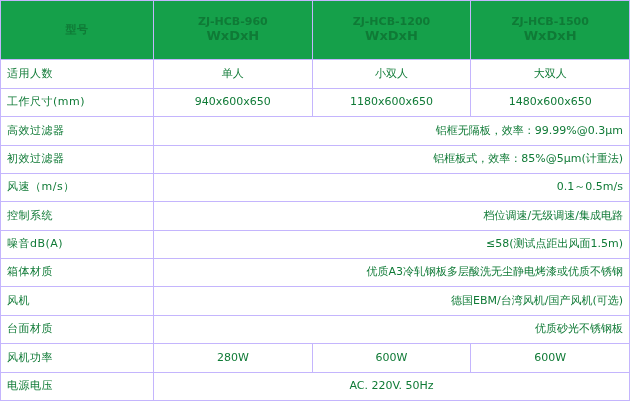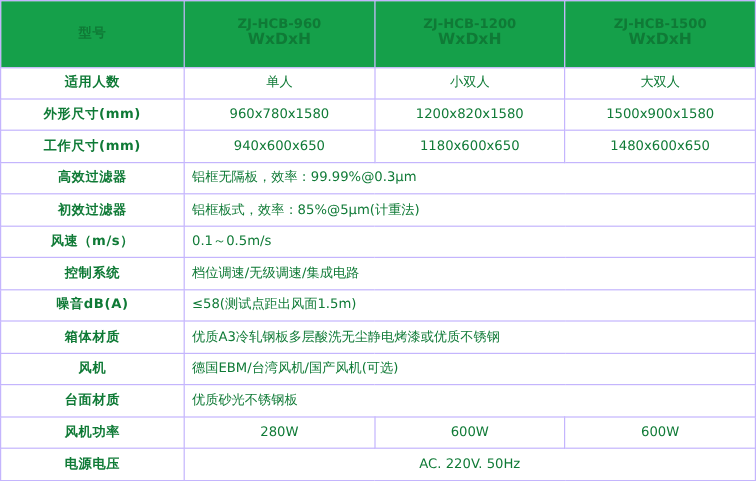--- a/index.html
+++ b/index.html
@@ -22,30 +22,30 @@
   #spec-table td {
     border: 1px solid #c4b5fd;
     padding: 0 6px;
     font-size: 11px;
     line-height: 1.15;
     color: #0f7a36;
     vertical-align: middle;
   }
   .label-cell {
     width: 140px;
-    text-align: center;
-    font-weight: bold;
+    text-align: left;
+    font-weight: normal;
     color: #0f7a36;
     letter-spacing: 0.5px;
   }
   .val-cell {
     text-align: center;
   }
   .val-left {
-    text-align: left;
+    text-align: right;
     padding-left: 10px;
   }
   .head-row td {
     background: #15a04a;
     color: #ffffff;
     text-align: center;
     font-weight: bold;
     font-size: 12px;
     line-height: 1.45;
     padding: 5px 4px;
@@ -83,26 +83,20 @@
       </td>
     </tr>
 
     <tr>
       <td class="label-cell">适用人数</td>
       <td class="val-cell">单人</td>
       <td class="val-cell">小双人</td>
       <td class="val-cell">大双人</td>
     </tr>
 
-    <tr>
-      <td class="label-cell">外形尺寸(mm)</td>
-      <td class="val-cell">960x780x1580</td>
-      <td class="val-cell">1200x820x1580</td>
-      <td class="val-cell">1500x900x1580</td>
-    </tr>
 
     <tr>
       <td class="label-cell">工作尺寸(mm)</td>
       <td class="val-cell">940x600x650</td>
       <td class="val-cell">1180x600x650</td>
       <td class="val-cell">1480x600x650</td>
     </tr>
 
     <tr>
       <td class="label-cell">高效过滤器</td>

